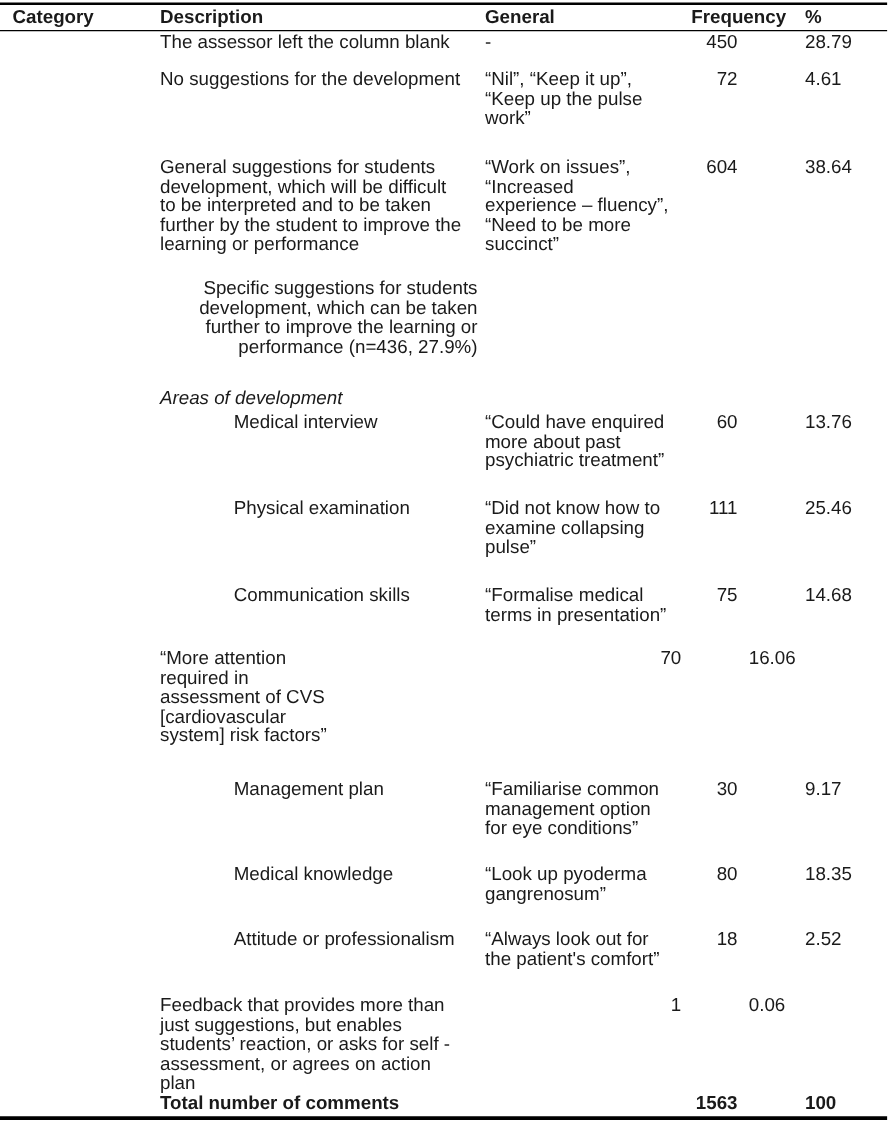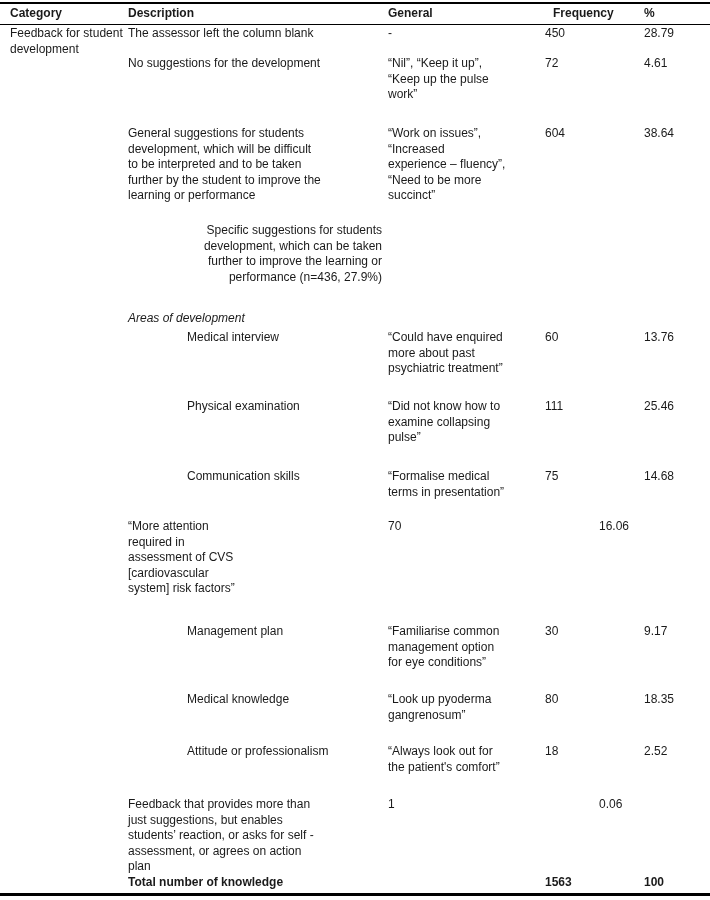--- a/index.html
+++ b/index.html
@@ -8,38 +8,38 @@
     --bg:#ffffff;
   }
   html,body{margin:0;padding:0;background:var(--bg);}
   .page{
     position:relative;
     width:710px;
     height:900px;
     background:var(--bg);
     color:var(--text);
     font-family:"Liberation Sans","DejaVu Sans",sans-serif;
-    font-size:12px;
+    font-size:15px;
     line-height:15.5px;
     overflow:hidden;
   }
   .rule{position:absolute;left:0;right:0;background:var(--rule);}
   .rule-top{top:2px;height:2px;}
   .rule-header{top:24px;height:1px;}
   .rule-bottom{top:893px;height:3px;}
   .cols{
     display:grid;
     grid-template-columns:118px 260px 157px 45px 1fr;
     align-items:start;
   }
   .row{position:absolute;left:10px;right:0;}
   .hrow{top:6px;font-weight:bold;}
   .hrow .freq{text-align:left;white-space:nowrap;padding-left:8px;}
   .desc,.ex{white-space:pre-line;padding-right:6px;}
-  .freq{text-align:left;}
+  .freq{text-align:right;}
   .pct{padding-left:54px;}
   .indent .desc{padding-left:59px;}
   .italic .desc{font-style:italic;}
   .total-row{top:875px;font-weight:bold;}
   .category-cell{
     position:absolute;left:10px;top:26px;width:118px;
     white-space:pre-line;
   }
 </style>
 </head>
@@ -52,21 +52,20 @@
   <div class="rule rule-bottom"></div>
 
   <div class="row hrow cols">
     <div>Category</div>
     <div>Description</div>
     <div>General</div>
     <div class="freq">Frequency</div>
     <div class="pct">%</div>
   </div>
 
-  <div class="category-cell">Feedback for student development</div>
 
   <div>
       <div class="row cols normal" style="top: 26px;">
         <div></div>
         <div class="desc">The assessor left the column blank</div>
         <div class="ex">-</div>
         <div class="freq">450</div>
         <div class="pct">28.79</div>
       </div>
       <div class="row cols normal" style="top: 56px;">
@@ -178,19 +177,19 @@
 students’ reaction, or asks for self -
 assessment, or agrees on action
 plan</div>
         <div class="freq">1</div>
         <div class="pct">0.06</div>
       </div>
     </div>
 
   <div class="row total-row cols">
     <div></div>
-    <div class="desc">Total number of knowledge</div>
+    <div class="desc">Total number of comments</div>
     <div class="ex"></div>
     <div class="freq">1563</div>
     <div class="pct">100</div>
   </div>
 
 </div>
 
 </body></html>

